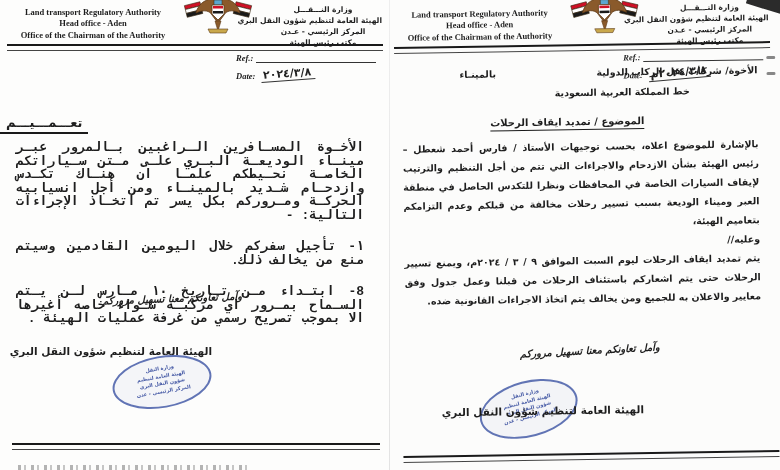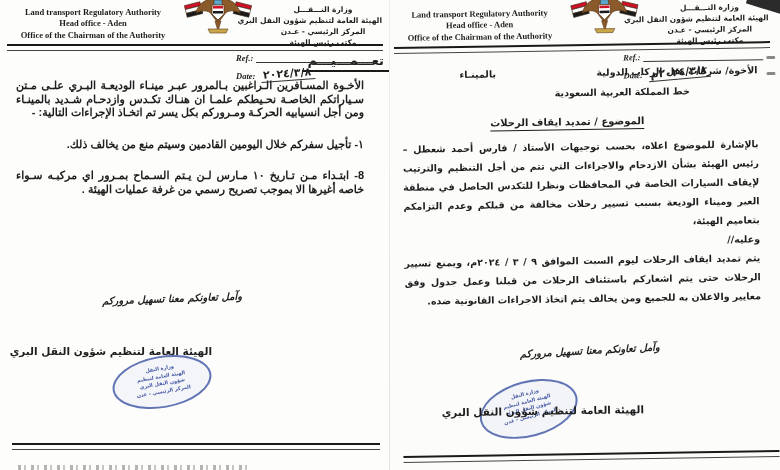--- a/index.html
+++ b/index.html
@@ -18,23 +18,23 @@
   .dbl-rule{height:4px;border-top:2.5px solid #191919;border-bottom:1px solid #444;margin:0 7px;}
 
   
   .refblock{position:absolute;top:53px;right:14px;width:140px;font-family:"Liberation Serif",serif;font-style:italic;font-weight:bold;font-size:8.5px;color:#222;}
   .refblock .row{display:flex;align-items:flex-end;margin-bottom:4px;}
   .fill-line{display:inline-block;flex:1;border-bottom:1px solid #333;height:9px;margin-left:3px;}
   .hand{font-family:"DejaVu Sans",sans-serif;font-style:normal;font-weight:bold;font-size:11px;letter-spacing:1px;transform:rotate(-4deg);display:inline-block;margin-left:6px;border-bottom:1px solid #333;padding:0 4px 0 2px;}
   .side-mark{position:absolute;right:-12px;width:9px;height:3px;background:#555;border-radius:2px;opacity:.7;}
 
   
-  .title-wrap{text-align:right;}
+  .title-wrap{text-align:left;margin-top:62px;}
   .doc-title{font-family:"DejaVu Sans",sans-serif;font-weight:bold;font-size:13px;border-bottom:2px solid #1a1a1a;padding:0 6px 2px;direction:rtl;}
-  .para{direction:rtl;text-align:justify;font-family:Liberation Sans, sans-serif;font-weight:bold;font-size:11px;line-height:13.5px;margin:10px 26px 0 16px;}
+  .para{direction:rtl;text-align:justify;font-family:Liberation Mono, monospace;font-weight:bold;font-size:13px;line-height:13.5px;margin:10px 26px 0 16px;}
   .para.item{margin-top:18px;}
   .script{font-family:"DejaVu Sans",sans-serif;font-weight:bold;font-style:italic;font-size:10px;direction:rtl;transform:rotate(-2deg);}
   .left-script{position:absolute;top:293px;right:148px;}
   .sig-org{position:absolute;font-family:"DejaVu Sans",sans-serif;font-weight:bold;font-size:10.5px;direction:rtl;text-align:center;white-space:nowrap;}
   .left-sig{left:76px;top:345px;width:136px;z-index:3;}
   .stamp{position:absolute;width:100px;height:52px;border:2px solid rgba(47,72,158,.75);border-radius:50%;color:rgba(40,64,150,.85);font-family:"DejaVu Sans",sans-serif;font-size:5px;font-weight:bold;direction:rtl;text-align:center;line-height:1.5;padding-top:7px;box-sizing:border-box;background:rgba(70,95,180,.05);z-index:2;}
   .left-stamp{left:112px;top:356px;transform:rotate(-10deg);}
   .footer-rule{position:absolute;height:4px;border-top:2.5px solid #1a1a1a;border-bottom:1px solid #444;}
   .left-footer{left:12px;right:10px;bottom:20px;}
   .cut-text{position:absolute;left:18px;bottom:0;width:230px;height:5px;opacity:.55;background:repeating-linear-gradient(90deg,#777 0 3px,transparent 3px 6px,#999 6px 8px,transparent 8px 13px);}

